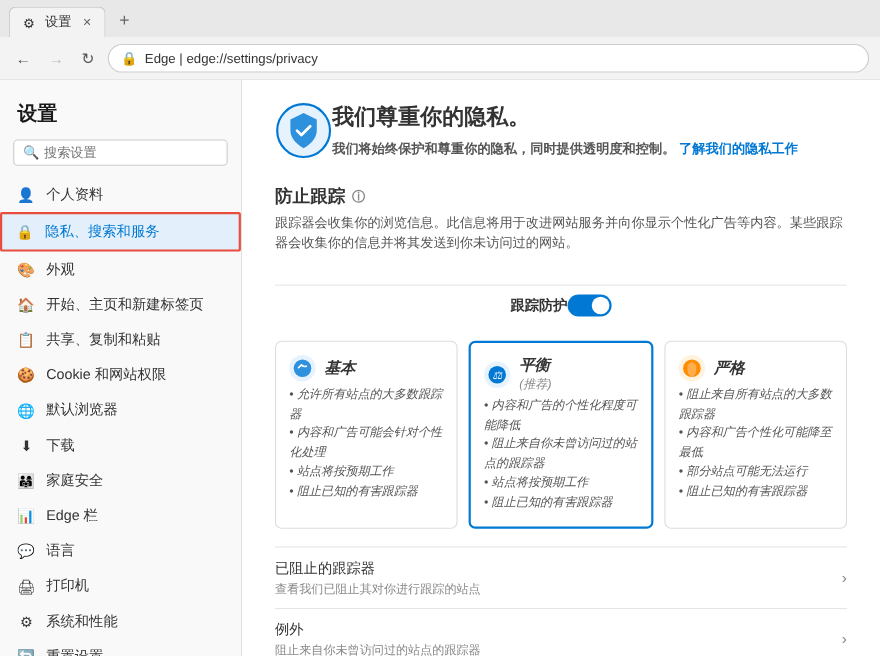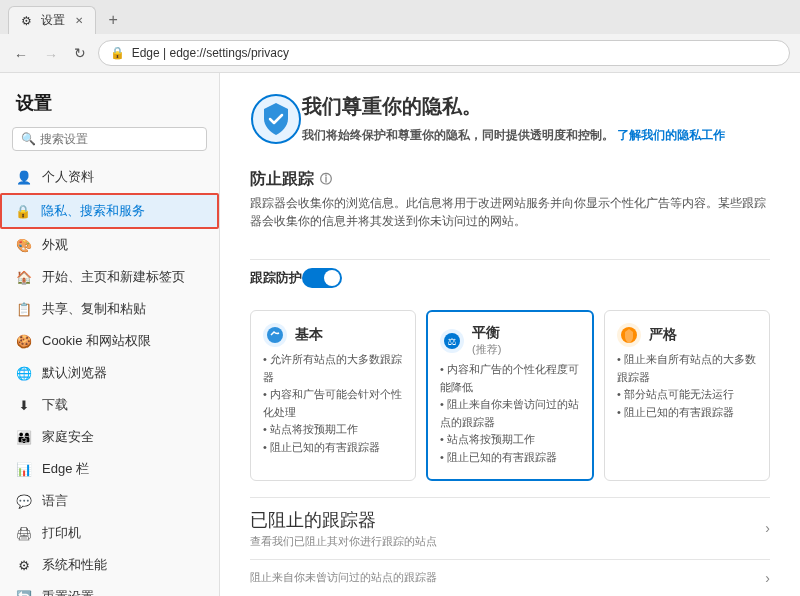--- a/index.html
+++ b/index.html
@@ -40,44 +40,44 @@
     .privacy-text h2 { font-size: 20px; font-weight: 600; margin-bottom: 6px; }
     .privacy-text p { font-size: 12px; color: #555; line-height: 1.5; font-weight: bold; }
     .privacy-text a { color: #0078d4; text-decoration: none; }
 
     
     .section-title { font-size: 16px; font-weight: 600; margin-bottom: 4px; display: flex; align-items: center; gap: 6px; }
     .info-icon { color: #888; font-size: 12px; cursor: pointer; }
     .section-desc { font-size: 12px; color: #555; line-height: 1.5; margin-bottom: 29px; }
 
     
-    .toggle-row { display: flex; align-items: center; justify-content: flex-start; padding: 8px 0; border-top: 1px solid #e5e5e5; margin-bottom: 14px; }
+    .toggle-row { display: flex; align-items: center; justify-content: center; padding: 8px 0; border-top: 1px solid #e5e5e5; margin-bottom: 14px; }
     .toggle-label { font-size: 13px; font-weight: 600; }
     .toggle { width: 40px; height: 20px; background: #0078d4; border-radius: 10px; position: relative; cursor: pointer; }
     .toggle::after { content: ''; position: absolute; right: 2px; top: 2px; width: 16px; height: 16px; background: white; border-radius: 50%; }
 
     
-    .tracking-options { display: flex; gap: 10px; margin-bottom: 16px; }
+    .tracking-options { display: flex; gap: 10px; margin-bottom: 16px; font-style: italic; }
     .tracking-card { flex: 1; border: 1px solid #ddd; border-radius: 6px; padding: 12px; cursor: pointer; }
     .tracking-card.selected { border: 2px solid #0078d4; border-radius: 6px; }
     .tracking-card-header { display: flex; align-items: center; gap: 8px; margin-bottom: 4px; }
     .tracking-card-icon { width: 24px; height: 24px; border-radius: 50%; display: flex; align-items: center; justify-content: center; font-size: 14px; }
     .icon-basic { background: #e6f3ff; }
     .icon-balanced { background: #e6f3ff; }
     .icon-strict { background: #fff3e0; }
     .tracking-card-title { font-size: 14px; font-weight: 600; }
     .tracking-card-subtitle { font-size: 11px; color: #888; }
     .tracking-card-desc { font-size: 11px; color: #555; line-height: 1.6; }
     .tracking-card-desc li { list-style: none; padding-left: 0; }
     .tracking-card-desc li::before { content: '• '; color: #555; }
 
     
     .settings-row { display: flex; align-items: center; justify-content: space-between; padding: 10px 0; border-top: 1px solid #e5e5e5; cursor: pointer; }
     .settings-row-left { flex: 1; }
-    .settings-row-title { font-size: 18px; color: #333; margin-bottom: 2px; }
+    .settings-row-title { font-size: 13px; color: #333; margin-bottom: 2px; }
     .settings-row-desc { font-size: 11px; color: #888; }
     .chevron { color: #888; font-size: 14px; }
 
     
     .sidebar-highlighted { border: 2px solid #e74c3c !important; border-radius: 2px; }
   </style>
 </head>
 <body>
 
 <div class="browser-chrome">
@@ -249,36 +249,38 @@
                 <circle cx="10" cy="10" r="8" fill="#ff8c00"></circle>
                 <path d="M10 4 L14 7 L14 12 C14 15 12 17 10 18 C8 17 6 15 6 12 L6 7 Z" fill="white" opacity="0.3"></path>
               </svg>
             </div>
             <div>
               <div class="tracking-card-title">严格</div>
             </div>
           </div>
           <ul class="tracking-card-desc">
             <li>阻止来自所有站点的大多数跟踪器</li>
+            <li>内容和广告个性化可能降至最低</li>
             <li>部分站点可能无法运行</li>
             <li>阻止已知的有害跟踪器</li>
           </ul>
         </div>
       </div>
 
       <div class="settings-row">
         <div class="settings-row-left">
           <div class="settings-row-title">已阻止的跟踪器</div>
           <div class="settings-row-desc">查看我们已阻止其对你进行跟踪的站点</div>
         </div>
         <span class="chevron">›</span>
       </div>
 
       <div class="settings-row">
         <div class="settings-row-left">
+          <div class="settings-row-title">例外</div>
           <div class="settings-row-desc">阻止来自你未曾访问过的站点的跟踪器</div>
         </div>
         <span class="chevron">›</span>
       </div>
 
       <div class="settings-row">
         
         
       </div>
     </div>

